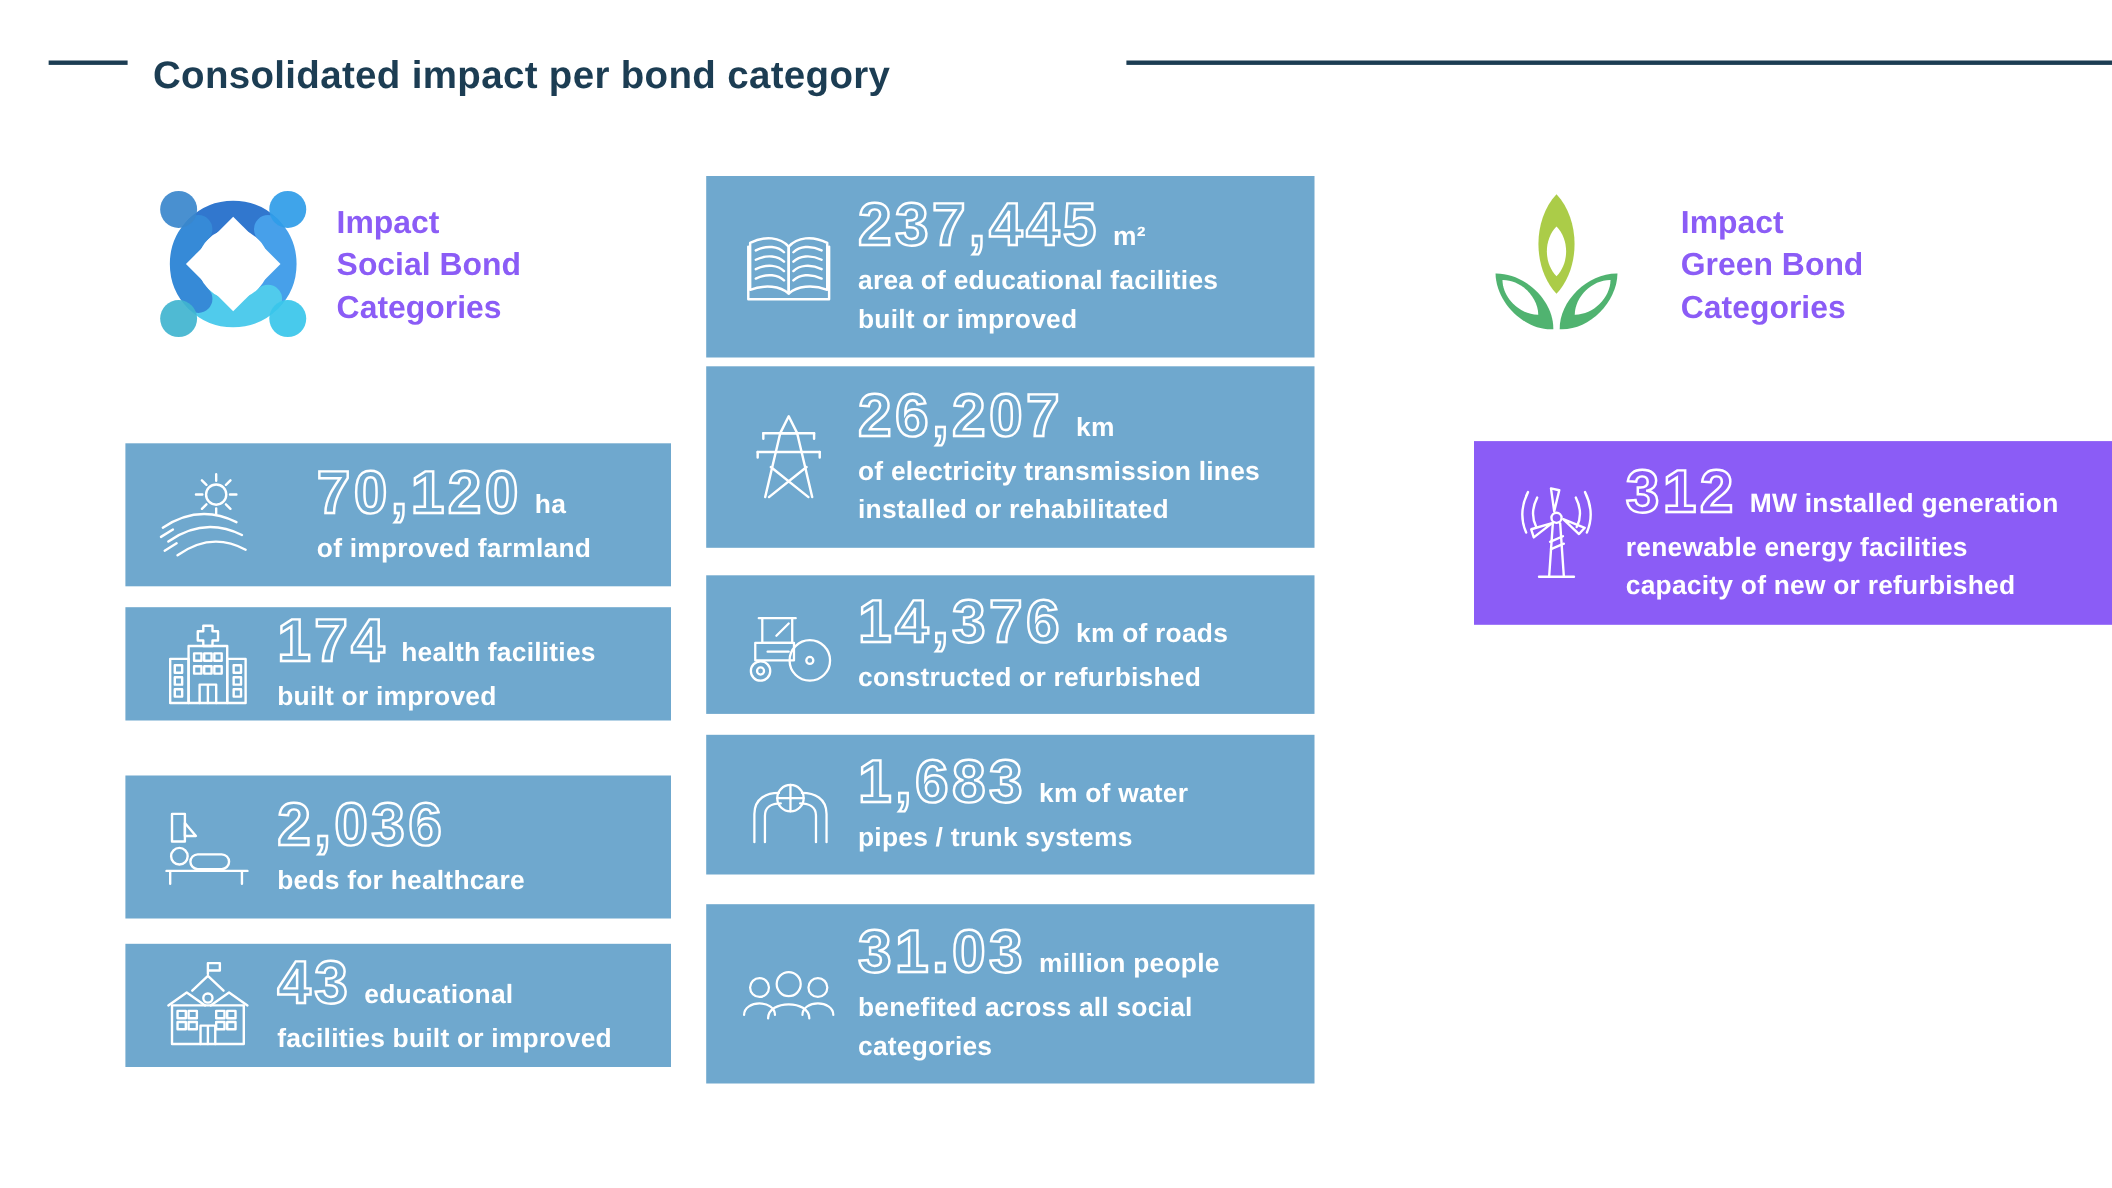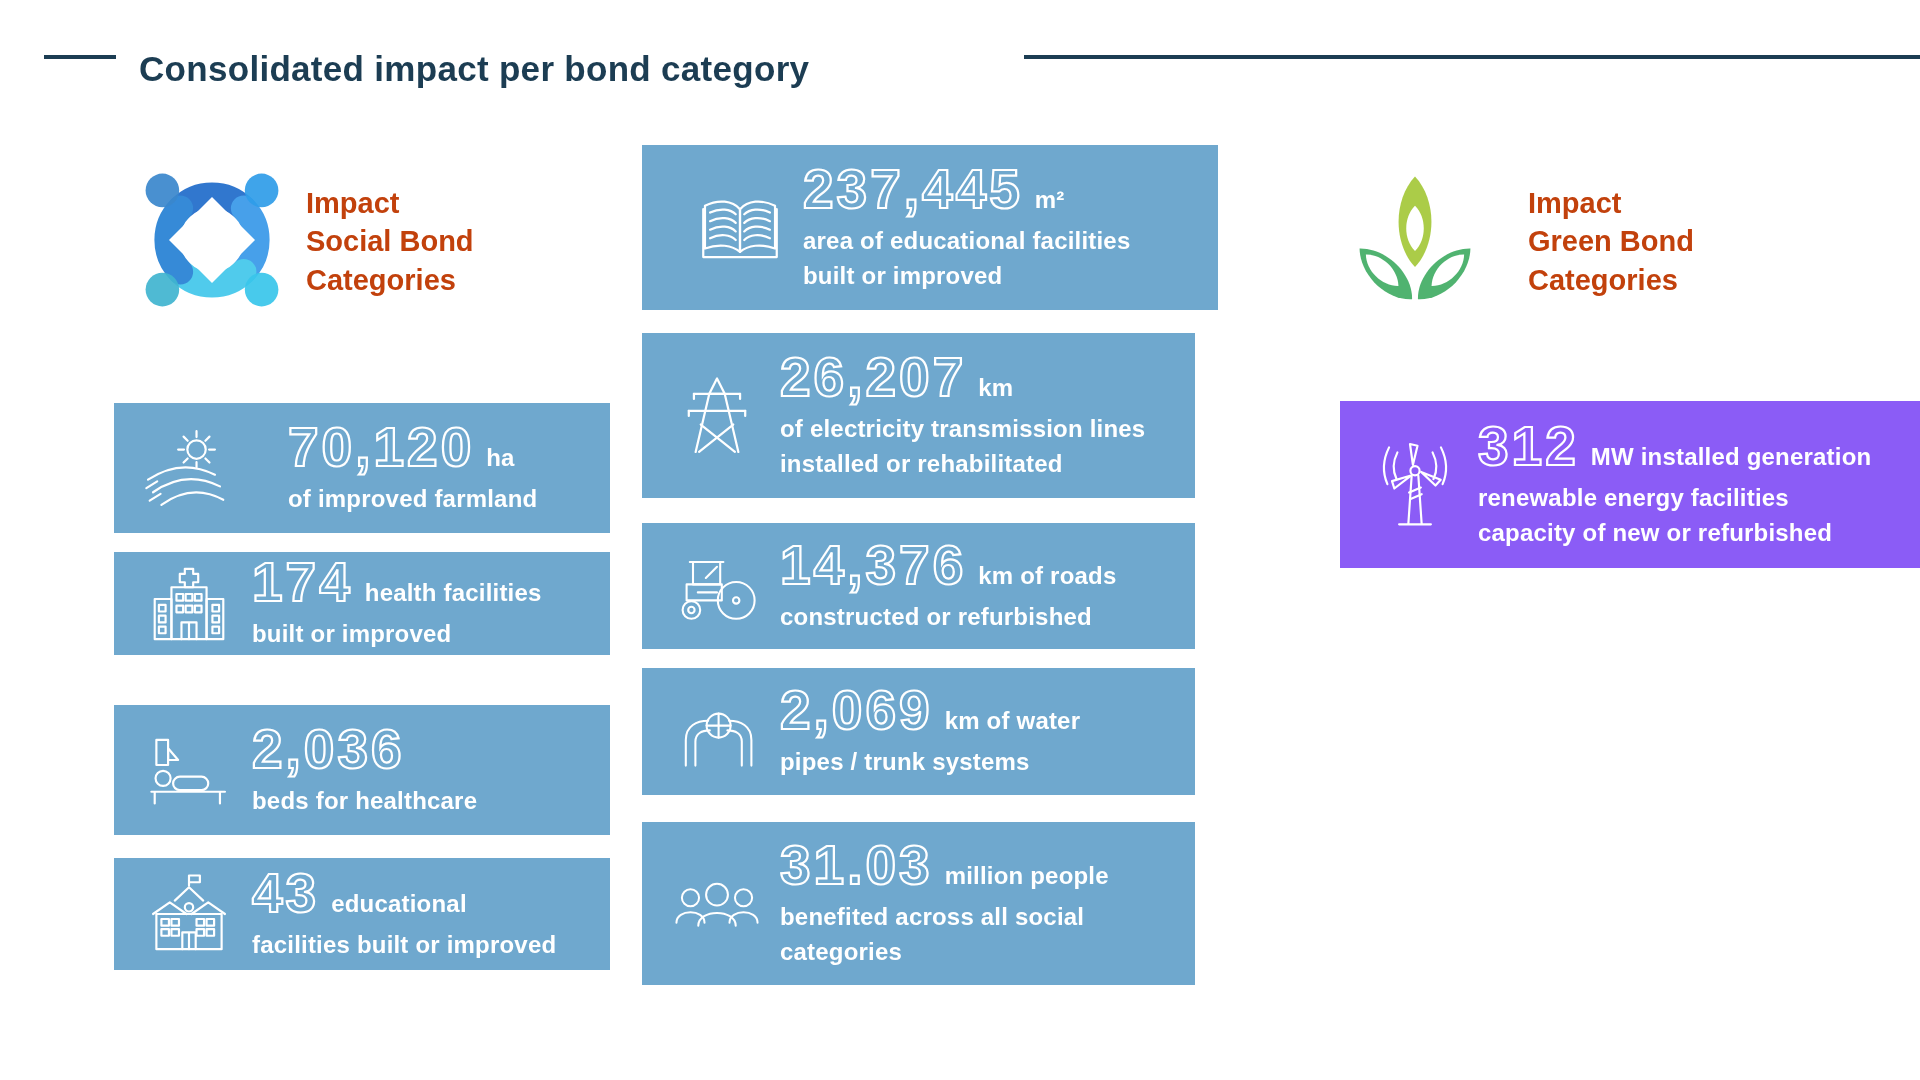--- a/index.html
+++ b/index.html
@@ -1,21 +1,21 @@
 <!DOCTYPE html>
 <html><head>
 <meta charset="utf-8">
 <style>
   html,body{margin:0;padding:0;background:#fff;}
   .canvas{position:relative;width:1920px;height:1080px;background:#ffffff;overflow:hidden;
           font-family:Liberation Sans, sans-serif;margin-left:44px;}
   .rule{position:absolute;height:4px;background:#1C3D53;}
   .page-title{position:absolute;left:95px;top:26px;font-size:35px;font-weight:700;
               color:#1C3D53;letter-spacing:.3px;}
-  .bond-heading{position:absolute;font-size:29px;font-weight:700;color:#c2410c;line-height:1.32;}
+  .bond-heading{position:absolute;font-size:29px;font-weight:700;color:#8b5cf6;line-height:1.32;}
   .bond-heading span{display:block;}
   .logo{position:absolute;}
   .card{position:absolute;display:flex;align-items:center;color:#fff;}
   .card.blue{background:#6FA8CE;}
   .card.green{background:#8b5cf6;}
   .icon-box{width:106px;min-width:106px;margin-left:22px;margin-right:10px;
             display:flex;justify-content:center;align-items:center;}
   .icon-box svg{stroke:#ffffff;fill:none;stroke-width:2.6;stroke-linecap:round;stroke-linejoin:round;}
   .card-text{flex:1;padding-right:14px;}
   .line1{line-height:1;margin-bottom:7px;white-space:nowrap;}
@@ -153,21 +153,21 @@
           <rect x="76" y="68" width="9" height="8"></rect>
         <path d="M47,92 V72 H63 V92 M55,72 V92"></path>
       </svg>
     </div>
     <div class="card-text">
       <div class="line1"><span class="num">43</span><span class="unit">educational</span></div>
       <span class="desc">facilities built or improved</span>
     </div>
   </div>
 
-  <div class="card blue" style="left:598px;top:145px;width:553px;height:165px;padding-left:23px;">
+  <div class="card blue" style="left:598px;top:160px;width:553px;height:165px;">
     <div class="icon-box">
       <svg width="94" height="86" viewBox="0 0 110 100">
         <path d="M12,28 V84 H98 V28"></path>
         <path d="M14,24 C30,16 46,18 55,28 V78 C46,70 30,68 14,74 Z"></path>
         <path d="M96,24 C80,16 64,18 55,28 V78 C64,70 80,68 96,74 Z"></path>
         <path d="M20,32 C32,26 44,28 50,34 M20,42 C32,36 44,38 50,44 M20,52 C32,46 44,48 50,54 M20,62 C32,56 44,58 50,64"></path>
         <path d="M90,32 C78,26 66,28 60,34 M90,42 C78,36 66,38 60,44 M90,52 C78,46 66,48 60,54 M90,62 C78,56 66,58 60,64"></path>
       </svg>
     </div>
     <div class="card-text">
@@ -218,21 +218,21 @@
       <svg width="92" height="80" viewBox="0 0 110 100">
         <path d="M16,92 V60 C16,42 30,36 44,36"></path>
         <path d="M28,92 V62 C28,52 36,48 46,48"></path>
         <path d="M98,92 V60 C98,42 84,36 70,36"></path>
         <path d="M86,92 V62 C86,52 78,48 68,48"></path>
         <circle cx="57" cy="42" r="15"></circle>
         <path d="M57,27 V57 M42,42 H72"></path>
       </svg>
     </div>
     <div class="card-text">
-      <div class="line1"><span class="num">2,069</span><span class="unit">km of water</span></div>
+      <div class="line1"><span class="num">1,683</span><span class="unit">km of water</span></div>
       <span class="desc">pipes / trunk systems</span>
     </div>
   </div>
 
   <div class="card blue" style="left:598px;top:822px;width:553px;height:163px;">
     <div class="icon-box">
       <svg width="96" height="78" viewBox="0 0 120 100">
         <circle cx="26" cy="42" r="11"></circle>
         <path d="M8,74 C8,56 44,56 44,74"></path>
         <circle cx="94" cy="42" r="11"></circle>

